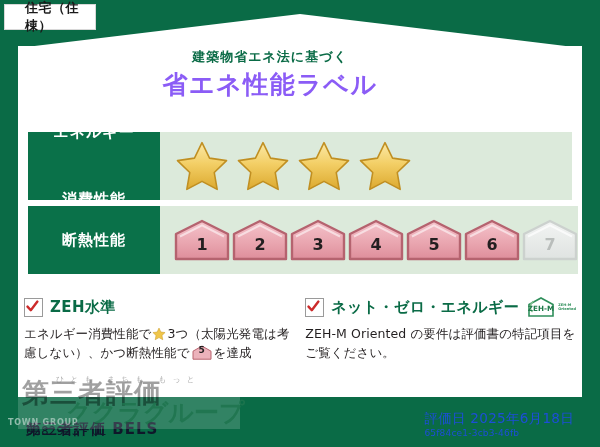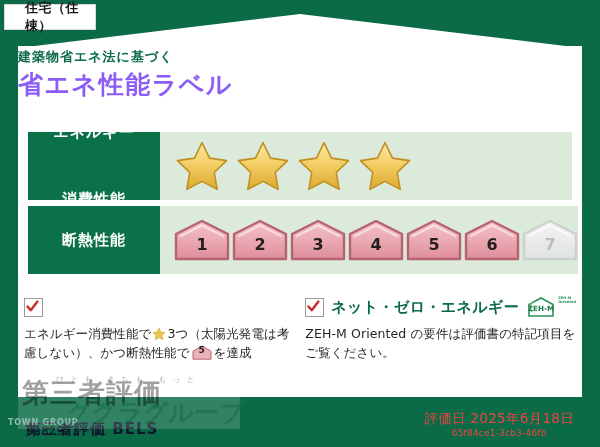--- a/index.html
+++ b/index.html
@@ -71,21 +71,21 @@
     box-sizing: border-box;
   }
   .tag-left  { left: 4px;  width: 92px; padding-left: 20px; }
   .tag-right { right: 4px; width: 112px; }
 
   
   .title-wrap {
     position: absolute;
     left: 18px; top: 48px;
     width: 504px;
-    text-align: left;
+    text-align: center;
   }
   .title-sub {
     color: #0a6b46;
     font-size: 13px;
     font-weight: bold;
     letter-spacing: 1px;
     line-height: 18px;
   }
   .title-main {
     color: #8b5cf6;
@@ -183,21 +183,21 @@
     flex: none;
     position: relative;
   }
   .note-title {
     color: #0a6b46;
     font-size: 15px;
     font-weight: bold;
     letter-spacing: 0.4px;
     white-space: nowrap;
   }
-  .zehm-logo { flex: none; display: flex; gap: 2px; }
+  .zehm-logo { flex: none; display: flex; align-items: center; gap: 2px; }
   .zehm-cap {
     font-size: 3.6px;
     color: #2f8f5b;
     line-height: 4.4px;
     font-weight: bold;
     white-space: nowrap;
   }
   .note-body {
     font-size: 12.5px;
     color: #231f20;
@@ -240,22 +240,22 @@
   .footer-belsno {
     font-size: 11.5px;
     letter-spacing: 0.3px;
     white-space: nowrap;
     margin-top: -14px;
   }
   .footer-right {
     position: absolute;
     right: 26px;
     bottom: 8px;
-    text-align: center;
-    color: #ef4444;
+    text-align: left;
+    color: #1d4ed8;
   }
   .footer-date {
     font-size: 13.5px;
     letter-spacing: 0.3px;
     line-height: 18px;
     white-space: nowrap;
   }
   .footer-uuid {
     font-size: 9px;
     letter-spacing: 0.2px;
@@ -507,20 +507,21 @@
 
   <div class="notes">
 
     <div class="note-col">
       <div class="note-head">
         <div class="checkbox">
           <svg width="15" height="15" viewBox="0 0 15 15">
             <path d="M2.5 7.6 L5.8 11.2 L12.4 2.6" fill="none" stroke="#cc2a2a" stroke-width="2.4" stroke-linecap="round" stroke-linejoin="round"></path>
           </svg>
         </div>
+        <div class="note-title">ZEH水準</div>
       </div>
       <div class="note-body">
         <span>エネルギー消費性能で</span><svg class="inline-star" width="14" height="14" viewBox="0 0 24 24">
             <path d="M12 1.8 L15.2 8.6 L22.4 9.5 L17.1 14.5 L18.5 21.8 L12 18.2 L5.5 21.8 L6.9 14.5 L1.6 9.5 L8.8 8.6 Z" fill="#f0c64a" stroke="#c99a27" stroke-width="0.9"></path>
           </svg><span>3つ（太陽光発電は考慮しない）、かつ断熱性能で</span><span class="inline-house"><svg width="20" height="15" viewBox="0 0 20 15">
               <path d="M1 14.2 L1 6.2 L10 1 L19 6.2 L19 14.2 Z" fill="#ecb2bb" stroke="#b9646f" stroke-width="1"></path>
             </svg><span>5</span></span><span>を達成</span>
       </div>
     </div>
 

